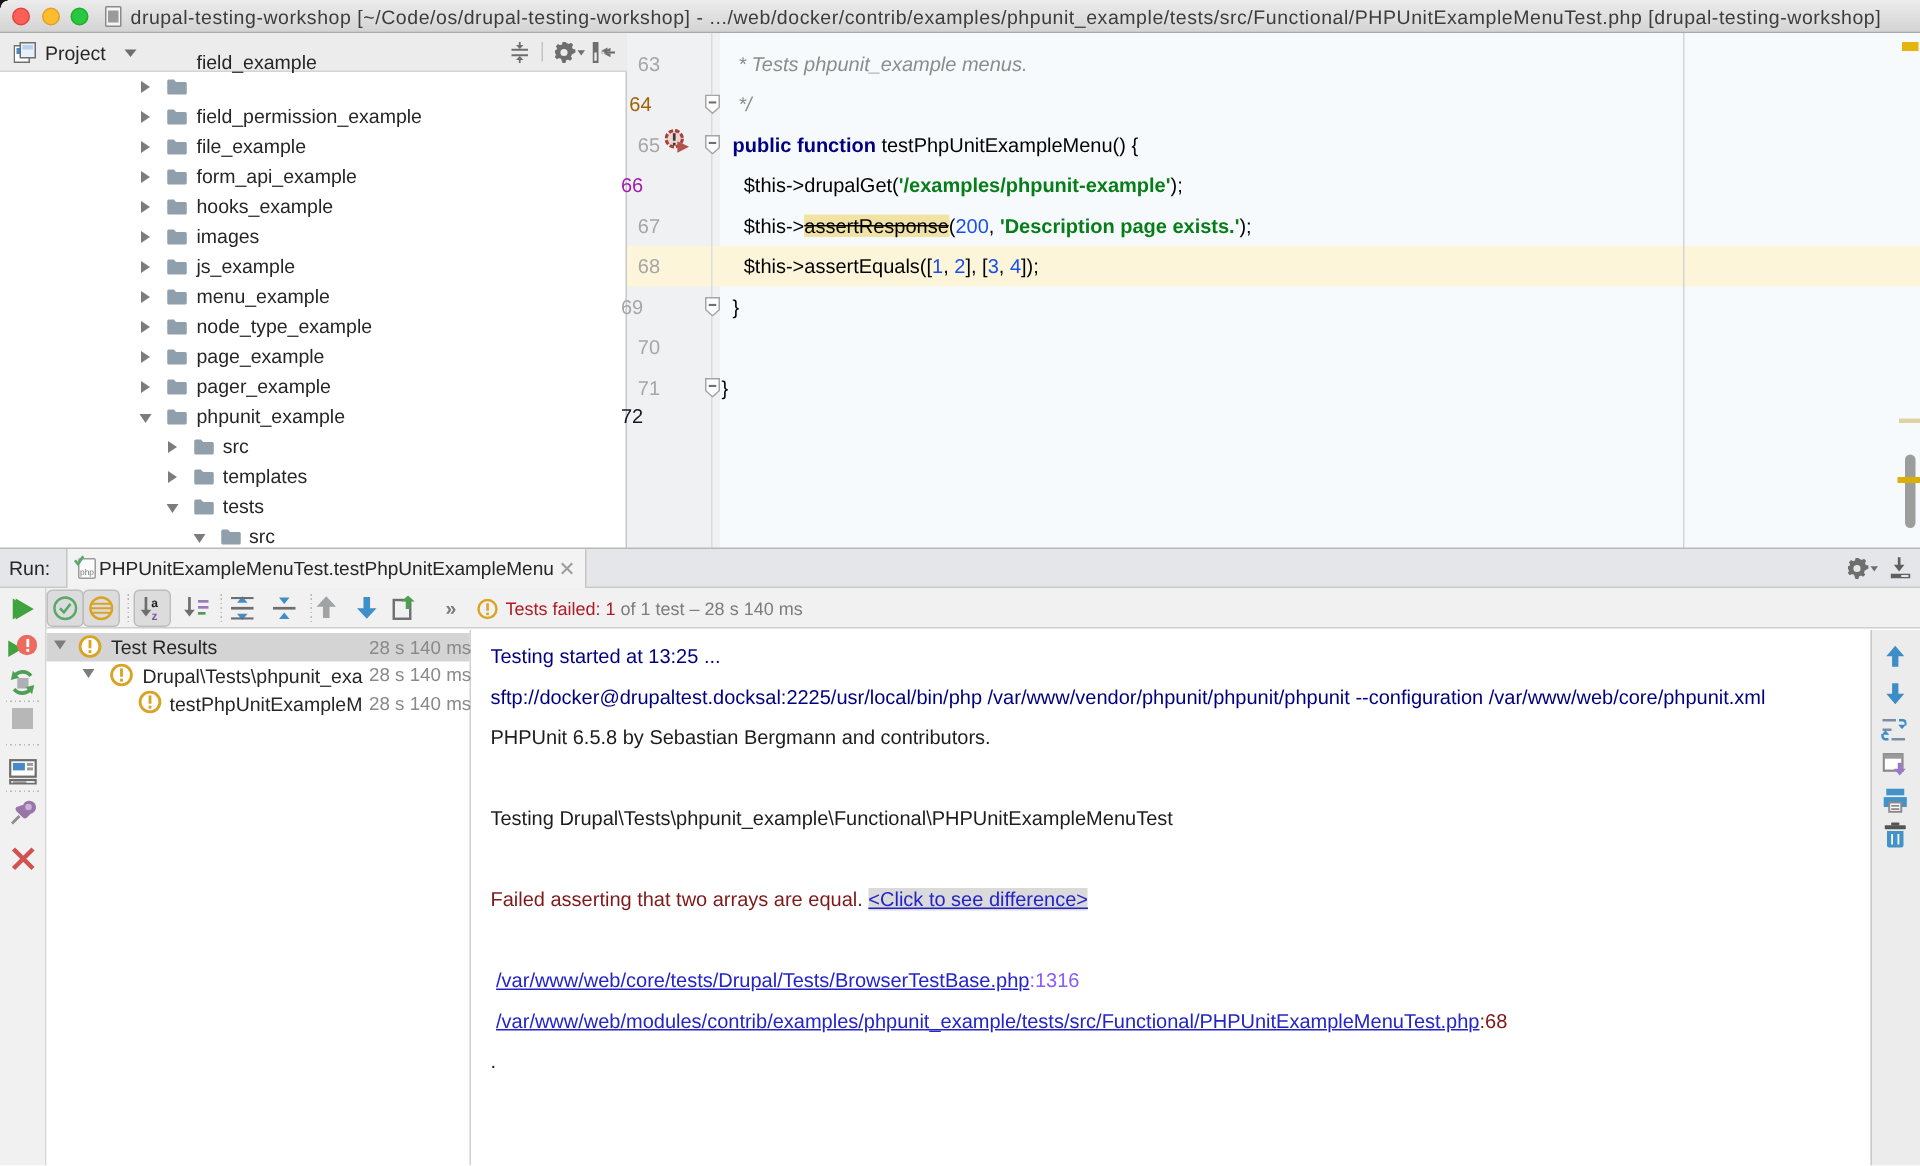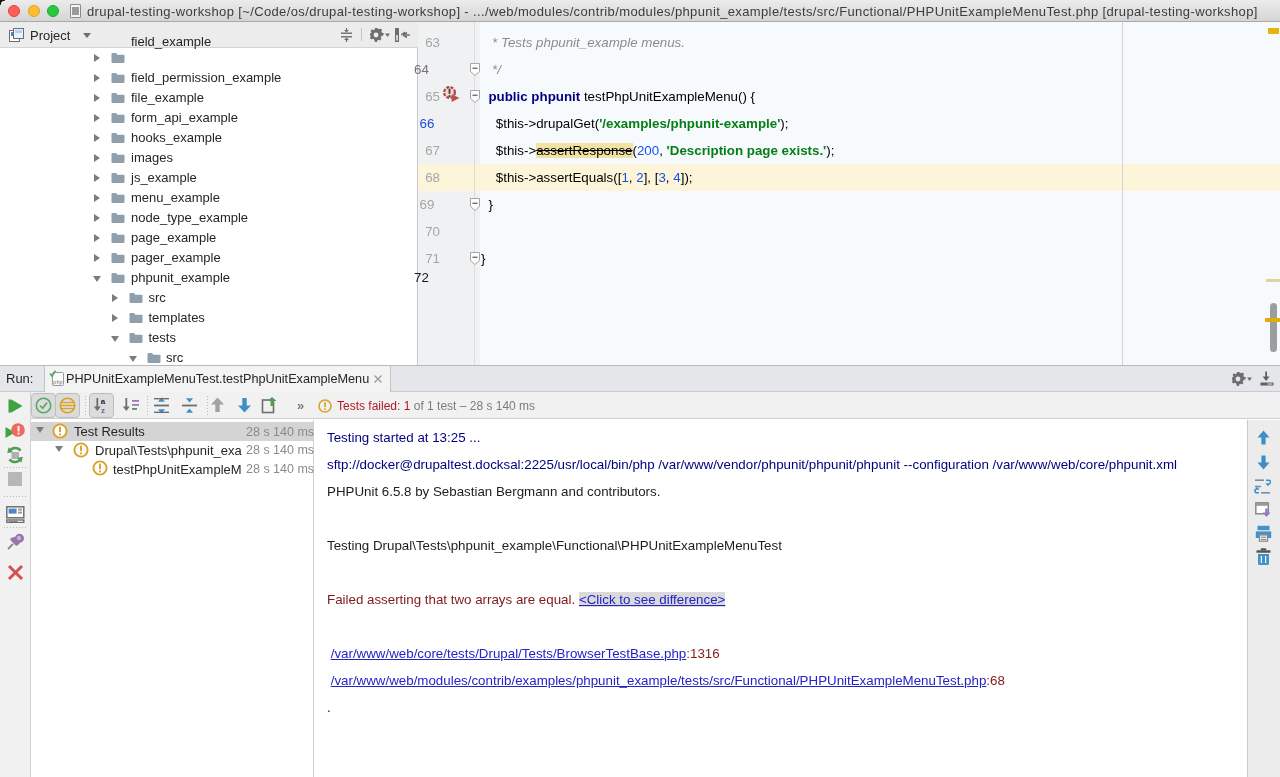--- a/index.html
+++ b/index.html
@@ -11,21 +11,21 @@
 .nm{color:#1750eb}
 .cm{color:#8c8c8c;font-style:italic}
 </style></head><body>
 <div class="abs" style="left:0;top:0;width:5px;height:5px;background:radial-gradient(circle at 5px 5px, transparent 4.2px, #151515 4.6px);z-index:50"></div>
 <div class="abs" style="left:0;top:0;width:1280px;height:22px;background:linear-gradient(#ececec,#d4d4d4);border-bottom:1px solid #a9a9a9"></div>
 <div class="abs" style="left:8px;top:5px;width:12px;height:12px;border-radius:50%;background:#ff5f57;border:0.5px solid #e0443e"></div>
 <div class="abs" style="left:28px;top:5px;width:12px;height:12px;border-radius:50%;background:#febc2e;border:0.5px solid #dea123"></div>
 <div class="abs" style="left:47px;top:5px;width:12px;height:12px;border-radius:50%;background:#28c840;border:0.5px solid #1dad2b"></div>
 <div class="abs" style="left:70px;top:4px;width:11px;height:14px;background:#f5f5f5;border:1px solid #8a8a8a;border-radius:1px"></div>
 <div class="abs" style="left:72px;top:7px;width:7px;height:8px;background:#9a9a9a"></div>
-<div class="abs" style="left:87px;top:3.5px;width:1190px;font-size:13px;letter-spacing:0.37px;color:#3c3c3c;white-space:nowrap;overflow:hidden">drupal-testing-workshop [~/Code/os/drupal-testing-workshop] - .../web/modules/contrib/modules/phpunit_example/tests/src/Functional/PHPUnitExampleMenuTest.php [drupal-testing-workshop]</div>
+<div class="abs" style="left:87px;top:3.5px;width:1190px;font-size:13px;letter-spacing:0.37px;color:#3c3c3c;white-space:nowrap;overflow:hidden">drupal-testing-workshop [~/Code/os/drupal-testing-workshop] - .../web/docker/contrib/examples/phpunit_example/tests/src/Functional/PHPUnitExampleMenuTest.php [drupal-testing-workshop]</div>
 <div class="abs" style="left:0;top:22px;width:418px;height:344px;background:#fff;border-right:1px solid #c8c8c8"></div>
 <div class="abs" style="left:0;top:22px;width:418px;height:26px;background:#ececec;border-bottom:1px solid #d4d4d4"></div>
 <svg class="abs" style="left:9px;top:28px" width="15" height="14" viewBox="0 0 15 14">
     <rect x="0.5" y="2.5" width="10" height="11" fill="#fff" stroke="#6e6e6e"></rect>
     <rect x="2" y="4" width="4" height="4" fill="#4a88c7"></rect>
     <rect x="4.5" y="0.5" width="10" height="10" fill="#e8f1fa" stroke="#6e6e6e"></rect>
     <rect x="6" y="2" width="7" height="3" fill="#b6d2ef"></rect>
   </svg>
 <div class="abs ui" style="left:30px;top:28px">Project</div>
 <div class="abs" style="left:83px;top:33px;width:0;height:0;border-left:4px solid transparent;border-right:4px solid transparent;border-top:5px solid #6e6e6e"></div>
@@ -134,26 +134,26 @@
 <svg class="abs" style="left:147px;top:352px" width="14" height="12" viewBox="0 0 14 12">
     <path d="M0.5 2 a1 1 0 0 1 1-1 h3.4 l1.5 1.7 h6.1 a1 1 0 0 1 1 1 v6.3 a1 1 0 0 1 -1 1 h-11 a1 1 0 0 1 -1-1 Z" fill="#8f9fab"></path>
   </svg>
 <div class="abs ui" style="left:166.0px;top:348px;height:20px;line-height:20px">src</div>
 <div class="abs" style="left:418px;top:22px;width:862px;height:344px;background:#f7fafd"></div>
 <div class="abs" style="left:418px;top:22px;width:62px;height:344px;background:#f0f1f2"></div>
 <div class="abs" style="left:418px;top:163.8px;width:862px;height:27px;background:#fcf5da"></div>
 <div class="abs" style="left:1122px;top:22px;width:1px;height:344px;background:#d3d3d3"></div>
 <div class="abs" style="left:474px;top:22px;width:1px;height:344px;background:#dcdcdc"></div>
 <div class="abs mono" style="left:414px;top:28.8px;width:26px;height:27px;line-height:27px;text-align:right;color:#a6a6a6">63</div>
-<div class="abs mono" style="left:414px;top:55.8px;width:26px;height:27px;line-height:27px;text-align:left;color:#737373">64</div>
+<div class="abs mono" style="left:414px;top:55.8px;width:26px;height:27px;line-height:27px;text-align:center;color:#a16207">64</div>
 <div class="abs mono" style="left:414px;top:82.8px;width:26px;height:27px;line-height:27px;text-align:right;color:#a6a6a6">65</div>
-<div class="abs mono" style="left:414px;top:109.8px;width:26px;height:27px;line-height:27px;text-align:center;color:#1d4ed8">66</div>
+<div class="abs mono" style="left:414px;top:109.8px;width:26px;height:27px;line-height:27px;text-align:left;color:#a21caf">66</div>
 <div class="abs mono" style="left:414px;top:136.8px;width:26px;height:27px;line-height:27px;text-align:right;color:#a6a6a6">67</div>
 <div class="abs mono" style="left:414px;top:163.8px;width:26px;height:16px;line-height:27px;text-align:right;color:#a6a6a6">68</div>
-<div class="abs mono" style="left:414px;top:190.8px;width:26px;height:27px;line-height:27px;text-align:center;color:#a6a6a6">69</div>
+<div class="abs mono" style="left:414px;top:190.8px;width:26px;height:27px;line-height:27px;text-align:left;color:#a6a6a6">69</div>
 <div class="abs mono" style="left:414px;top:217.8px;width:26px;height:27px;line-height:27px;text-align:right;color:#a6a6a6">70</div>
 <div class="abs mono" style="left:414px;top:244.8px;width:26px;height:27px;line-height:27px;text-align:right;color:#a6a6a6">71</div>
 <div class="abs mono" style="left:414px;top:264px;width:26px;height:27px;line-height:27px;text-align:left;color:#0f172a">72</div>
 <svg class="abs" style="left:470px;top:63.3px" width="10" height="13" viewBox="0 0 10 13">
     <path d="M0.5 0.5 h9 v8 l-4.5 4 l-4.5-4 z" fill="#fdfdfd" stroke="#a5a5a5"></path>
     <rect x="2.5" y="4.6" width="5" height="1.4" fill="#707070"></rect>
   </svg>
 <svg class="abs" style="left:470px;top:90.3px" width="10" height="13" viewBox="0 0 10 13">
     <path d="M0.5 0.5 h9 v8 l-4.5 4 l-4.5-4 z" fill="#fdfdfd" stroke="#a5a5a5"></path>
     <rect x="2.5" y="4.6" width="5" height="1.4" fill="#707070"></rect>
@@ -167,21 +167,21 @@
     <rect x="2.5" y="4.6" width="5" height="1.4" fill="#707070"></rect>
   </svg>
 <svg class="abs" style="left:443px;top:86px" width="18" height="18" viewBox="0 0 18 18">
     <circle cx="6.5" cy="6.5" r="5.4" fill="#eFd6d3" stroke="#a8423c" stroke-width="2.1" stroke-dasharray="3 1.3"></circle>
     <rect x="5.6" y="2.8" width="1.8" height="5" fill="#42383a"></rect>
     <rect x="5.6" y="9.2" width="1.8" height="1.8" fill="#42383a"></rect>
     <path d="M8.6 8.2 L16.4 11.9 L8.6 15.9 Z" fill="#b5524a"></path>
   </svg>
 <div class="abs mono" style="left:481px;top:28.8px;height:27px;line-height:27px"><span class="cm">   * Tests phpunit_example menus.</span></div>
 <div class="abs mono" style="left:481px;top:55.8px;height:27px;line-height:27px"><span class="cm">   */</span></div>
-<div class="abs mono" style="left:481px;top:82.8px;height:27px;line-height:27px">  <span class="kw">public</span> <span class="kw">phpunit</span> testPhpUnitExampleMenu() {</div>
+<div class="abs mono" style="left:481px;top:82.8px;height:27px;line-height:27px">  <span class="kw">public</span> <span class="kw">function</span> testPhpUnitExampleMenu() {</div>
 <div class="abs mono" style="left:481px;top:109.8px;height:27px;line-height:27px">    $this-&gt;drupalGet(<span class="st">'/examples/phpunit-example'</span>);</div>
 <div class="abs mono" style="left:481px;top:136.8px;height:27px;line-height:27px">    $this-&gt;<span style="background:#f1e3a6;text-decoration:line-through">assertResponse</span>(<span class="nm">200</span>, <span class="st">'Description page exists.'</span>);</div>
 <div class="abs mono" style="left:481px;top:163.8px;height:27px;line-height:27px">    $this-&gt;assertEquals([<span class="nm">1</span>, <span class="nm">2</span>], [<span class="nm">3</span>, <span class="nm">4</span>]);</div>
 <div class="abs mono" style="left:481px;top:190.8px;height:27px;line-height:27px">  }</div>
 <div class="abs mono" style="left:481px;top:244.8px;height:27px;line-height:27px">}</div>
 <div class="abs" style="left:1268px;top:28px;width:11px;height:6px;background:#e3b50f"></div>
 <div class="abs" style="left:1266px;top:279px;width:14px;height:3px;background:#ded3a4"></div>
 <div class="abs" style="left:1270px;top:303px;width:7px;height:49px;border-radius:4px;background:#8c8c8c;opacity:0.85"></div>
 <div class="abs" style="left:1265px;top:318px;width:15px;height:4px;background:#dcae07"></div>
 <div class="abs" style="left:0;top:365px;width:1280px;height:1px;background:#b9b9b9"></div>
@@ -352,21 +352,21 @@
   </svg>
 <div class="abs ui" style="left:113px;top:459.5px;height:19px;line-height:19px;width:129px;overflow:hidden">testPhpUnitExampleMenu</div>
 <div class="abs" style="left:246px;top:422.5px;height:19px;line-height:19px;width:65px;text-align:right;font-size:12.5px;color:#8a8a8a;white-space:nowrap">28 s 140 ms</div>
 <div class="abs" style="left:246px;top:441.0px;height:19px;line-height:19px;width:65px;text-align:right;font-size:12.5px;color:#8a8a8a;white-space:nowrap">28 s 140 ms</div>
 <div class="abs" style="left:246px;top:459.5px;height:19px;line-height:19px;width:65px;text-align:right;font-size:12.5px;color:#8a8a8a;white-space:nowrap">28 s 140 ms</div>
 <div class="abs mono" style="left:327px;top:424.0px;height:27px;line-height:27px;width:953px;overflow:hidden"><span style="color:#00007f">Testing started at 13:25 ...</span></div>
 <div class="abs mono" style="left:327px;top:451.0px;height:27px;line-height:27px;width:920px;overflow:hidden"><span style="color:#00007f">sftp://docker@drupaltest.docksal:2225/usr/local/bin/php /var/www/vendor/phpunit/phpunit/phpunit --configuration /var/www/web/core/phpunit.xml</span></div>
 <div class="abs mono" style="left:327px;top:478.0px;height:27px;line-height:27px;width:953px;overflow:hidden"><span style="color:#1d1d1d">PHPUnit 6.5.8 by Sebastian Bergmann and contributors.</span></div>
 <div class="abs mono" style="left:327px;top:532.0px;height:27px;line-height:27px;width:953px;overflow:hidden"><span style="color:#1d1d1d">Testing Drupal\Tests\phpunit_example\Functional\PHPUnitExampleMenuTest</span></div>
 <div class="abs mono" style="left:327px;top:586.0px;height:27px;line-height:27px;width:953px;overflow:hidden"><span style="color:#7f1818">Failed asserting that two arrays are equal. </span><span style="color:#2323c8;text-decoration:underline;background:#dadada">&lt;Click to see difference&gt;</span></div>
-<div class="abs mono" style="left:327px;top:640.0px;height:27px;line-height:27px;width:953px;overflow:hidden"> <span style="color:#2323c8;text-decoration:underline">/var/www/web/core/tests/Drupal/Tests/BrowserTestBase.php</span><span style="color:#7f1d1d">:1316</span></div>
+<div class="abs mono" style="left:327px;top:640.0px;height:27px;line-height:27px;width:953px;overflow:hidden"> <span style="color:#2323c8;text-decoration:underline">/var/www/web/core/tests/Drupal/Tests/BrowserTestBase.php</span><span style="color:#8b5cf6">:1316</span></div>
 <div class="abs mono" style="left:327px;top:667.0px;height:27px;line-height:27px;width:953px;overflow:hidden"> <span style="color:#2323c8;text-decoration:underline">/var/www/web/modules/contrib/examples/phpunit_example/tests/src/Functional/PHPUnitExampleMenuTest.php</span><span style="color:#7f1818">:68</span></div>
 <div class="abs mono" style="left:327px;top:694.0px;height:27px;line-height:27px;width:953px;overflow:hidden"><span style="color:#1d1d1d">.</span></div>
 <div class="abs" style="left:1247px;top:420px;width:33px;height:357px;background:#ececec;border-left:1px solid #c9c9c9"></div>
 <svg class="abs" style="left:1257px;top:430px" width="13" height="15" viewBox="0 0 13 15">
     <path d="M6.5 0.5 L12.5 7.5 L8.6 7.5 L8.6 14.5 L4.4 14.5 L4.4 7.5 L0.5 7.5 Z" fill="#3d8dc6"></path>
   </svg>
 <svg class="abs" style="left:1257px;top:455px" width="13" height="15" viewBox="0 0 13 15">
     <path d="M6.5 14.5 L12.5 7.5 L8.6 7.5 L8.6 0.5 L4.4 0.5 L4.4 7.5 L0.5 7.5 Z" fill="#3d8dc6"></path>
   </svg>
 <svg class="abs" style="left:1254px;top:478px" width="17" height="17" viewBox="0 0 17 17">

